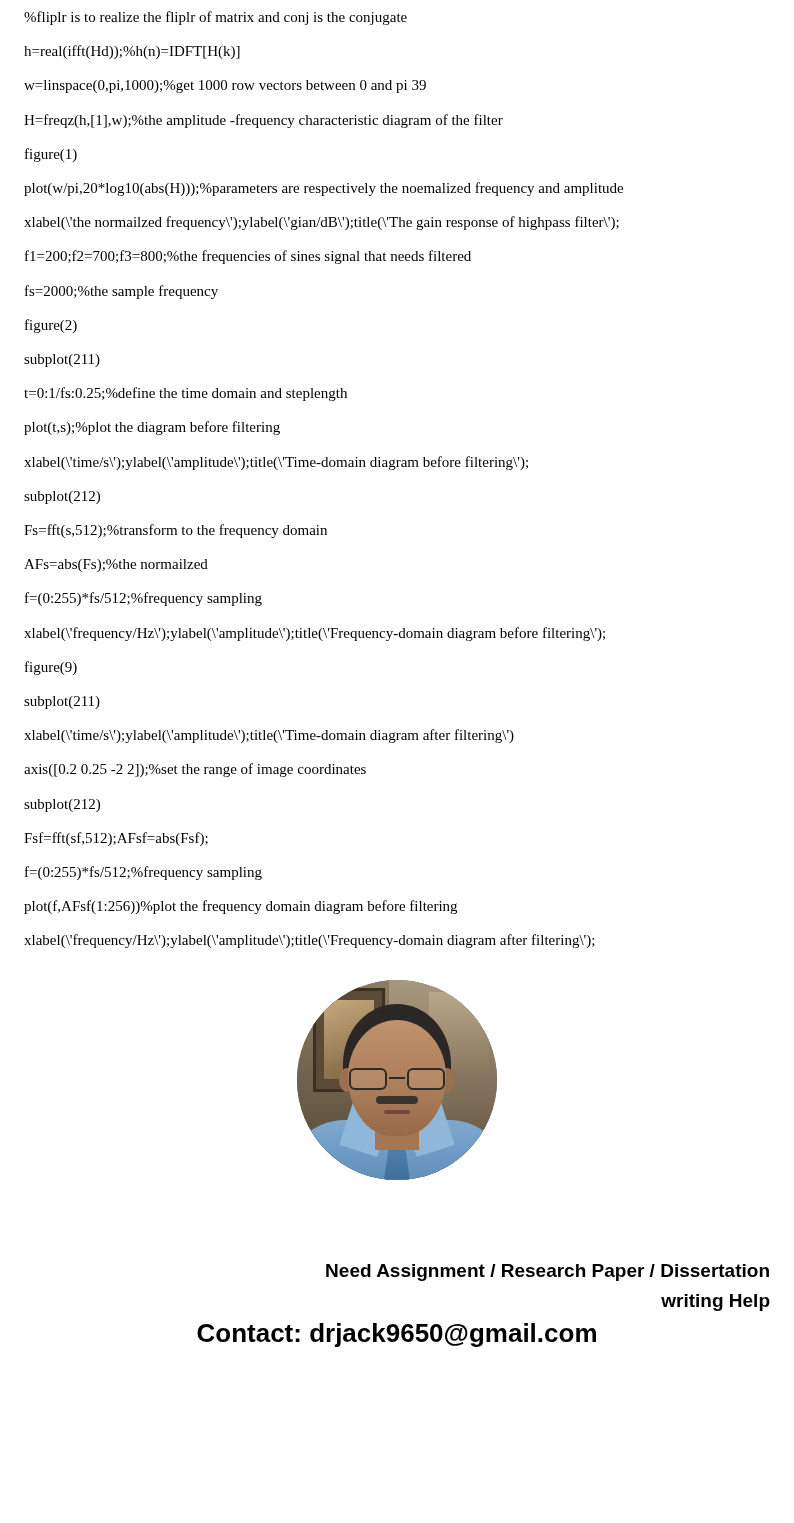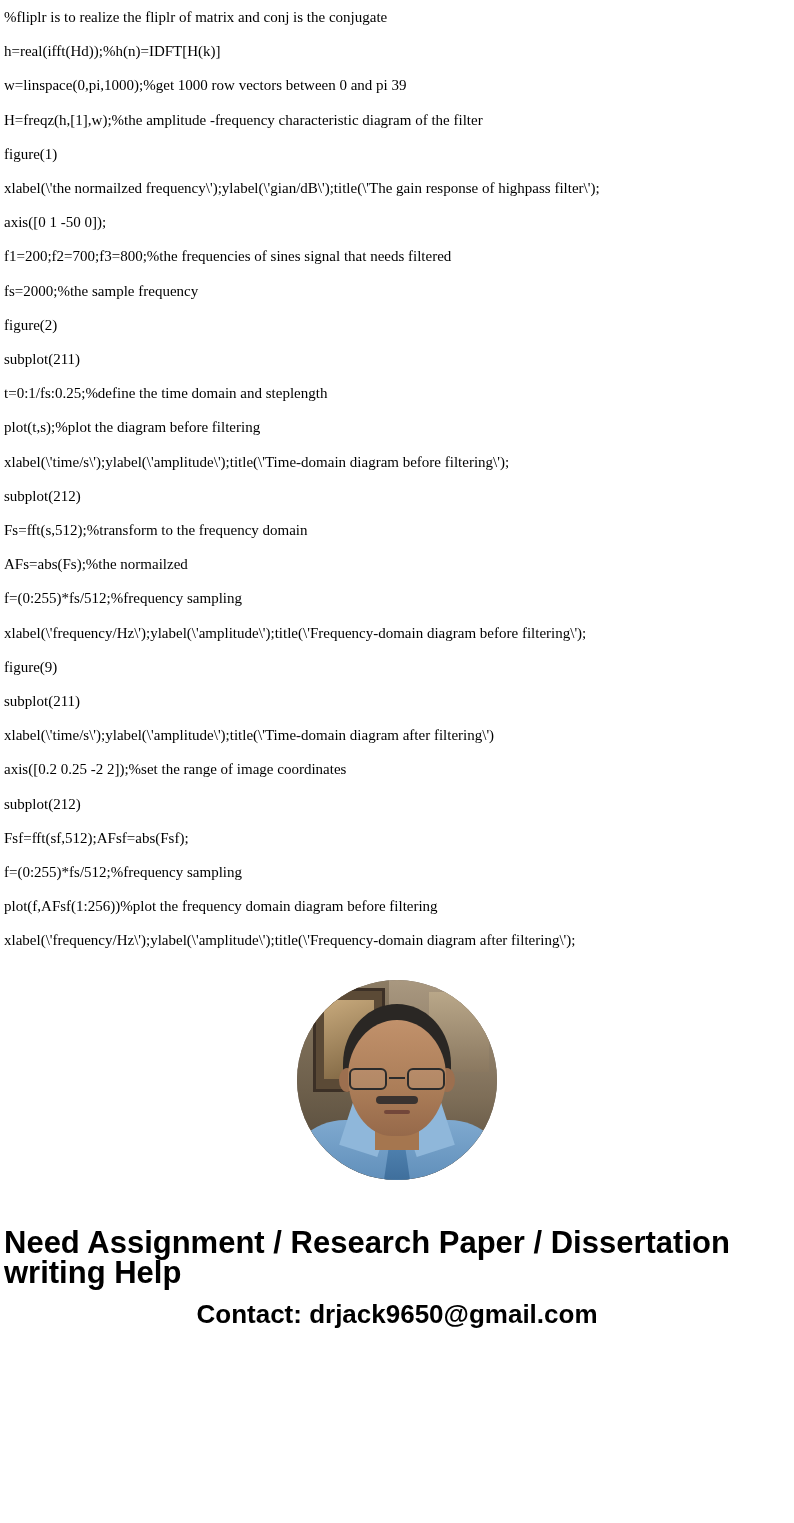--- a/index.html
+++ b/index.html
@@ -9,21 +9,21 @@
   }
   body {
     width: 794px;
     min-height: 1523px;
     font-family: "Liberation Serif", serif;
     color: #000000;
   }
   .page {
     width: 794px;
     box-sizing: border-box;
-    padding: 0 4px;
+    padding: 0 24px;
   }
   .code-list {
     margin: 0;
     padding: 0;
     list-style: none;
   }
   .code-line {
     font-family: "Liberation Serif", serif;
     font-size: 15px;
     line-height: 34.2px;
@@ -200,52 +200,52 @@
     position: absolute;
     left: 50%;
     bottom: 0;
     width: 26px;
     height: 62px;
     margin-left: -13px;
     background: linear-gradient(180deg, #5c8fbe, #3f6f9c);
     clip-path: polygon(35% 0, 65% 0, 100% 100%, 0 100%);
   }
   .cta {
-    margin-top: 48px;
-    text-align: left;
+    margin-top: 76px;
+    text-align: right;
     font-family: "Liberation Sans", sans-serif;
     font-weight: bold;
-    font-size: 31px;
+    font-size: 19px;
     line-height: 30px;
     color: #000000;
   }
   .cta .line2 { display: block; }
   .cta-contact {
-    margin-top: 11px;
+    margin-top: 2px;
     text-align: center;
     font-family: "Liberation Sans", sans-serif;
     font-weight: bold;
     font-size: 26px;
     line-height: 30px;
     color: #000000;
   }
 </style>
 </head>
 <body>
 
 <div class="page">
 
   <ul class="code-list">
     <li class="code-line">%fliplr is to realize the fliplr of matrix and conj is the conjugate</li>
     <li class="code-line">h=real(ifft(Hd));%h(n)=IDFT[H(k)]</li>
     <li class="code-line">w=linspace(0,pi,1000);%get 1000 row vectors between 0 and pi 39</li>
     <li class="code-line">H=freqz(h,[1],w);%the amplitude -frequency characteristic diagram of the filter</li>
     <li class="code-line">figure(1)</li>
+    <li class="code-line">plot(w/pi,20*log10(abs(H)));%parameters are respectively the noemalized frequency and amplitude</li>
     <li class="code-line">xlabel(\'the normailzed frequency\');ylabel(\'gian/dB\');title(\'The gain response of highpass filter\');</li>
-    <li class="code-line">axis([0 1 -50 0]);</li>
     <li class="code-line">f1=200;f2=700;f3=800;%the frequencies of sines signal that needs filtered</li>
     <li class="code-line">fs=2000;%the sample frequency</li>
     <li class="code-line">figure(2)</li>
     <li class="code-line">subplot(211)</li>
     <li class="code-line">t=0:1/fs:0.25;%define the time domain and steplength</li>
     <li class="code-line">plot(t,s);%plot the diagram before filtering</li>
     <li class="code-line">xlabel(\'time/s\');ylabel(\'amplitude\');title(\'Time-domain diagram before filtering\');</li>
     <li class="code-line">subplot(212)</li>
     <li class="code-line">Fs=fft(s,512);%transform to the frequency domain</li>
     <li class="code-line">AFs=abs(Fs);%the normailzed</li>

